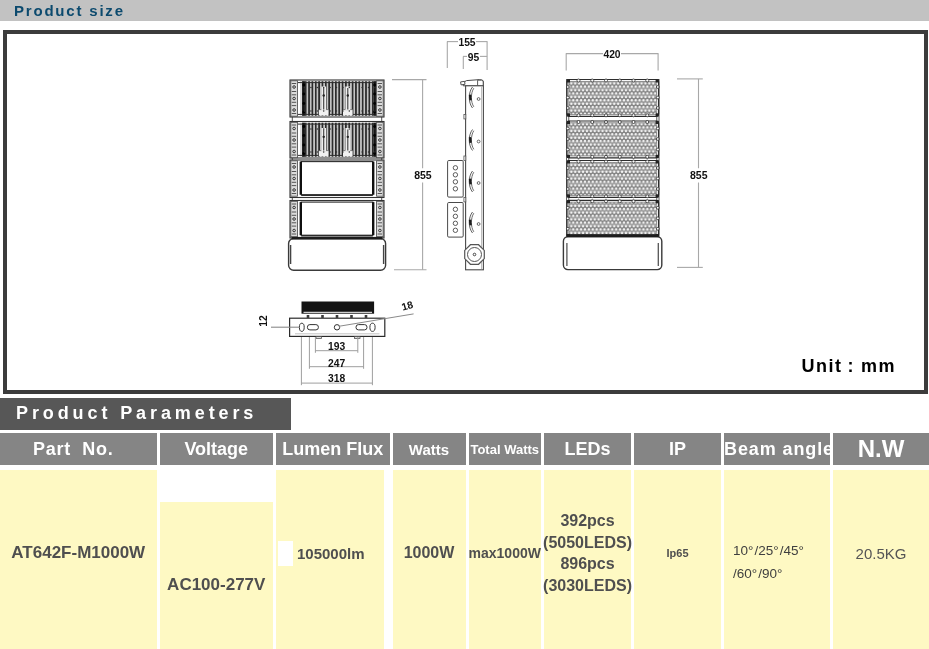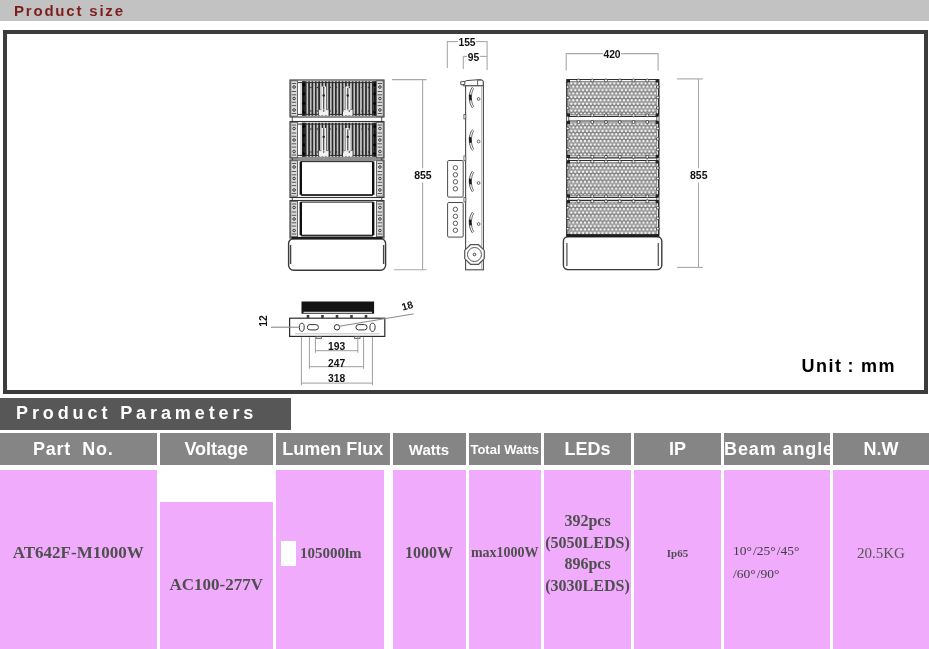--- a/index.html
+++ b/index.html
@@ -1,28 +1,28 @@
 <!DOCTYPE html>
 <html><head>
 <meta charset="utf-8">
 <style>
   * { margin:0; padding:0; box-sizing:border-box; }
   html,body { width:929px; height:649px; background:#fff; overflow:hidden; }
   body { position:relative; font-family:"Liberation Sans",sans-serif; }
   .abs { position:absolute; }
   .hcell { position:absolute; top:433px; height:32px; background:#858585; color:#fff;
            font-weight:bold; display:flex; align-items:center; justify-content:center; }
-  .bcell { position:absolute; top:470px; height:179px; background:#f0abfc; color:#4f4f4f;
-           font-weight:bold; display:flex; align-items:center; justify-content:center; text-align:center; padding-bottom:13px;font-family:Liberation Serif, serif; }
+  .bcell { position:absolute; top:470px; height:179px; background:#fef9c3; color:#4f4f4f;
+           font-weight:bold; display:flex; align-items:center; justify-content:center; text-align:center; padding-bottom:13px; }
 </style>
 </head>
 <body>
 
   <div class="abs" style="left:0;top:0;width:929px;height:21px;background:#c2c2c2;"></div>
-  <div class="abs" style="left:14px;top:1.5px;font-size:15px;font-weight:bold;color:#7f1d1d;letter-spacing:1.8px;">Product size</div>
+  <div class="abs" style="left:14px;top:1.5px;font-size:15px;font-weight:bold;color:#0c4a6e;letter-spacing:1.8px;">Product size</div>
 
   <div class="abs" style="left:3px;top:30px;width:925px;height:364px;border:4px solid #3c3c3c;background:#fff;"></div>
 
   <svg class="abs" style="left:0;top:0;" width="929" height="649" viewBox="0 0 929 649" font-family="Liberation Sans, sans-serif">
   <defs>
   <pattern id="fins" patternUnits="userSpaceOnUse" width="3.35" height="8">
         <rect width="3.35" height="8" fill="#c6c6c6"></rect>
         <rect width="1.7" height="8" fill="#2c2c2c"></rect>
       </pattern>
   <pattern id="led" patternUnits="userSpaceOnUse" width="3.9" height="6.8">
@@ -330,21 +330,21 @@
   <div class="abs" style="left:16px;top:403px;font-size:18px;font-weight:bold;color:#fff;letter-spacing:3.9px;">Product Parameters</div>
 
   <div class="hcell" style="left:0px;width:156.5px;font-size:18px;letter-spacing:0.7px;padding-right:10px;">Part&nbsp; No.</div>
   <div class="hcell" style="left:159.5px;width:113.5px;font-size:18px;">Voltage</div>
   <div class="hcell" style="left:276px;width:113.5px;font-size:18px;">Lumen Flux</div>
   <div class="hcell" style="left:392.5px;width:73px;font-size:15px;">Watts</div>
   <div class="hcell" style="left:468.5px;width:72.5px;font-size:13px;">Total Watts</div>
   <div class="hcell" style="left:544px;width:87px;font-size:18px;">LEDs</div>
   <div class="hcell" style="left:634px;width:87px;font-size:18px;">IP</div>
   <div class="hcell" style="left:724px;width:106px;font-size:18px;letter-spacing:0.9px;padding-left:4px;">Beam&nbsp;angle</div>
-  <div class="hcell" style="left:833px;width:96px;font-size:18px;">N.W</div>
+  <div class="hcell" style="left:833px;width:96px;font-size:24px;">N.W</div>
 
   <div class="bcell" style="left:0px;width:156.5px;font-size:17px;">AT642F-M1000W</div>
   <div class="bcell" style="left:159.5px;width:113.5px;font-size:17px;margin-top:32px;">AC100-277V</div>
   <div class="bcell" style="left:276px;width:108px;font-size:15px;padding-right:17px;"><span style="display:inline-block;width:14.5px;height:25px;background:#fff;margin-right:4px;"></span>105000lm</div>
   <div class="bcell" style="left:392.5px;width:73px;font-size:16px;">1000W</div>
   <div class="bcell" style="left:468.5px;width:72.5px;font-size:14px;">max1000W</div>
   <div class="bcell" style="left:544px;width:87px;font-size:16px;line-height:21.5px;">392pcs<br>(5050LEDS)<br>896pcs<br>(3030LEDS)</div>
   <div class="bcell" style="left:634px;width:87px;font-size:11px;">Ip65</div>
   <div class="bcell" style="left:724px;width:106px;font-size:13.5px;font-weight:normal;color:#3f3f3f;justify-content:flex-start;text-align:left;padding-left:9px;line-height:22.5px;padding-bottom:0;padding-top:6px;">10° /25° /45°<br>/60° /90°</div>
   <div class="bcell" style="left:833px;width:96px;font-size:15px;font-weight:normal;color:#555;">20.5KG</div>

